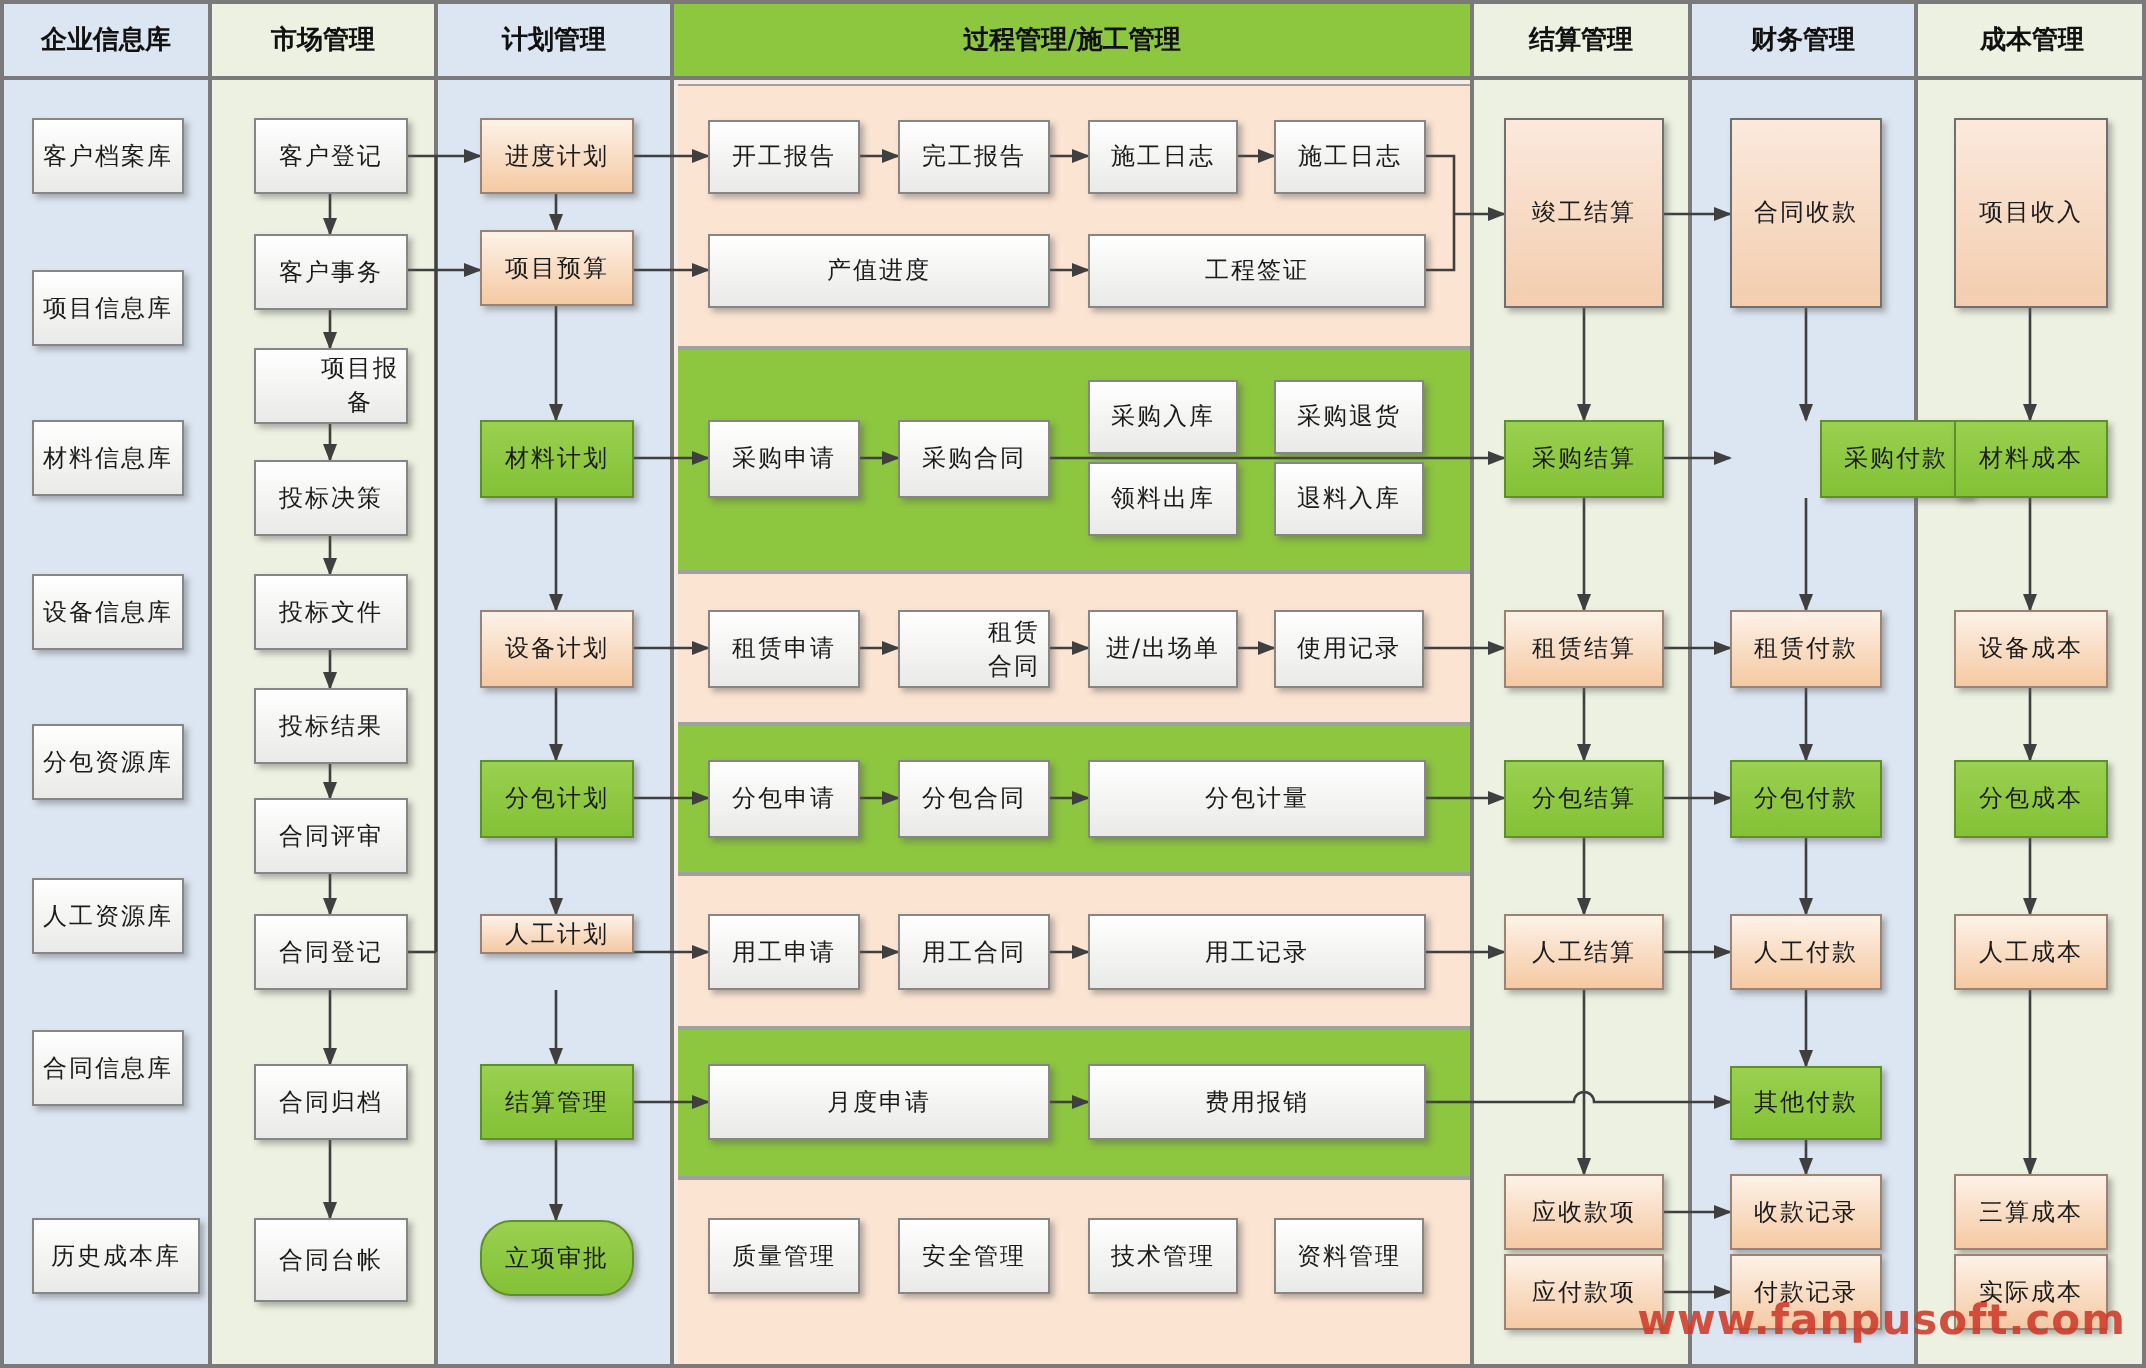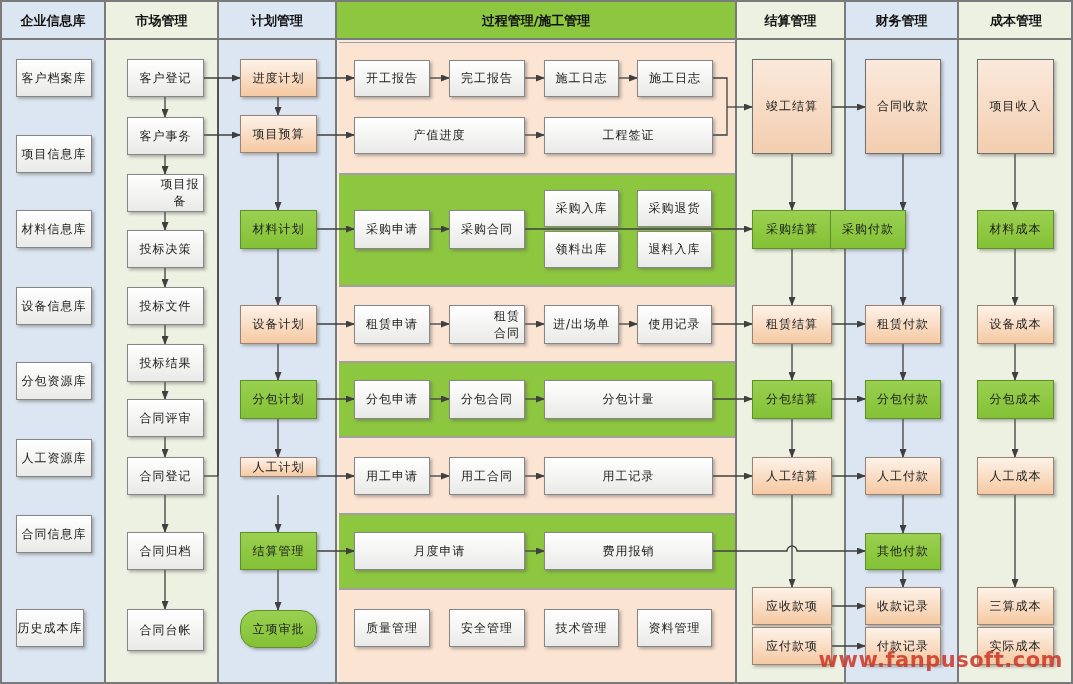--- a/index.html
+++ b/index.html
@@ -151,21 +151,21 @@
   </svg>
 
   <div id="nodes">
       <div class="node white" style="left: 14px; top: 57px; width: 76px; height: 38px;">客户档案库</div>
       <div class="node white" style="left: 14px; top: 133px; width: 76px; height: 38px;">项目信息库</div>
       <div class="node white" style="left: 14px; top: 208px; width: 76px; height: 38px;">材料信息库</div>
       <div class="node white" style="left: 14px; top: 285px; width: 76px; height: 38px;">设备信息库</div>
       <div class="node white" style="left: 14px; top: 360px; width: 76px; height: 38px;">分包资源库</div>
       <div class="node white" style="left: 14px; top: 437px; width: 76px; height: 38px;">人工资源库</div>
       <div class="node white" style="left: 14px; top: 513px; width: 76px; height: 38px;">合同信息库</div>
-      <div class="node white" style="left: 14px; top: 607px; width: 68px; height: 38px; font-family: Liberation Serif, serif;">历史成本库</div>
+      <div class="node white" style="left: 14px; top: 607px; width: 84px; height: 38px; font-family: Liberation Serif, serif;">历史成本库</div>
       <div class="node white" style="left: 125px; top: 57px; width: 77px; height: 38px;">客户登记</div>
       <div class="node white" style="left: 125px; top: 115px; width: 77px; height: 38px;">客户事务</div>
       <div class="node white" style="left: 125px; top: 172px; width: 77px; height: 38px; padding-left: 29px;">项目报备</div>
       <div class="node white" style="left: 125px; top: 228px; width: 77px; height: 38px;">投标决策</div>
       <div class="node white" style="left: 125px; top: 285px; width: 77px; height: 38px;">投标文件</div>
       <div class="node white" style="left: 125px; top: 342px; width: 77px; height: 38px;">投标结果</div>
       <div class="node white" style="left: 125px; top: 397px; width: 77px; height: 38px;">合同评审</div>
       <div class="node white" style="left: 125px; top: 455px; width: 77px; height: 38px;">合同登记</div>
       <div class="node white" style="left: 125px; top: 530px; width: 77px; height: 38px;">合同归档</div>
       <div class="node white" style="left: 125px; top: 607px; width: 77px; height: 42px;">合同台帐</div>
@@ -206,21 +206,21 @@
       <div class="node white" style="left: 542px; top: 607px; width: 75px; height: 38px;">技术管理</div>
       <div class="node white" style="left: 635px; top: 607px; width: 75px; height: 38px;">资料管理</div>
       <div class="node orangetall" style="left: 750px; top: 57px; width: 80px; height: 95px;">竣工结算</div>
       <div class="node green" style="left: 750px; top: 208px; width: 80px; height: 39px;">采购结算</div>
       <div class="node orange" style="left: 750px; top: 303px; width: 80px; height: 39px;">租赁结算</div>
       <div class="node green" style="left: 750px; top: 378px; width: 80px; height: 39px;">分包结算</div>
       <div class="node orange" style="left: 750px; top: 455px; width: 80px; height: 38px;">人工结算</div>
       <div class="node orange" style="left: 750px; top: 585px; width: 80px; height: 38px;">应收款项</div>
       <div class="node orange" style="left: 750px; top: 625px; width: 80px; height: 38px;">应付款项</div>
       <div class="node orangetall" style="left: 863px; top: 57px; width: 76px; height: 95px;">合同收款</div>
-      <div class="node green" style="left: 828px; top: 208px; width: 76px; height: 39px;">采购付款</div>
+      <div class="node green" style="left: 908px; top: 208px; width: 76px; height: 39px;">采购付款</div>
       <div class="node orange" style="left: 863px; top: 303px; width: 76px; height: 39px;">租赁付款</div>
       <div class="node green" style="left: 863px; top: 378px; width: 76px; height: 39px;">分包付款</div>
       <div class="node orange" style="left: 863px; top: 455px; width: 76px; height: 38px;">人工付款</div>
       <div class="node green" style="left: 863px; top: 531px; width: 76px; height: 37px;">其他付款</div>
       <div class="node orange" style="left: 863px; top: 585px; width: 76px; height: 38px;">收款记录</div>
       <div class="node orange" style="left: 863px; top: 625px; width: 76px; height: 38px;">付款记录</div>
       <div class="node orangetall" style="left: 975px; top: 57px; width: 77px; height: 95px;">项目收入</div>
       <div class="node green" style="left: 975px; top: 208px; width: 77px; height: 39px;">材料成本</div>
       <div class="node orange" style="left: 975px; top: 303px; width: 77px; height: 39px;">设备成本</div>
       <div class="node green" style="left: 975px; top: 378px; width: 77px; height: 39px;">分包成本</div>

